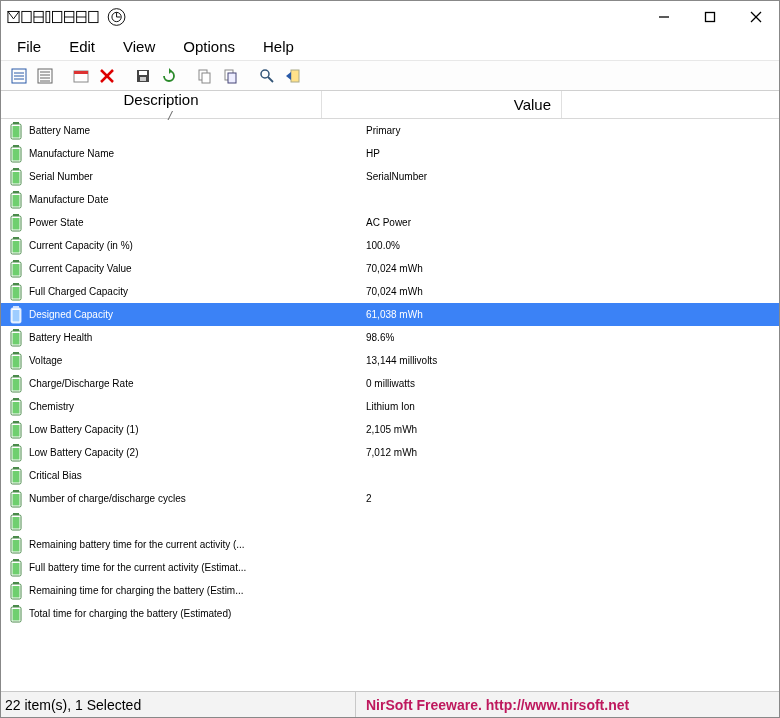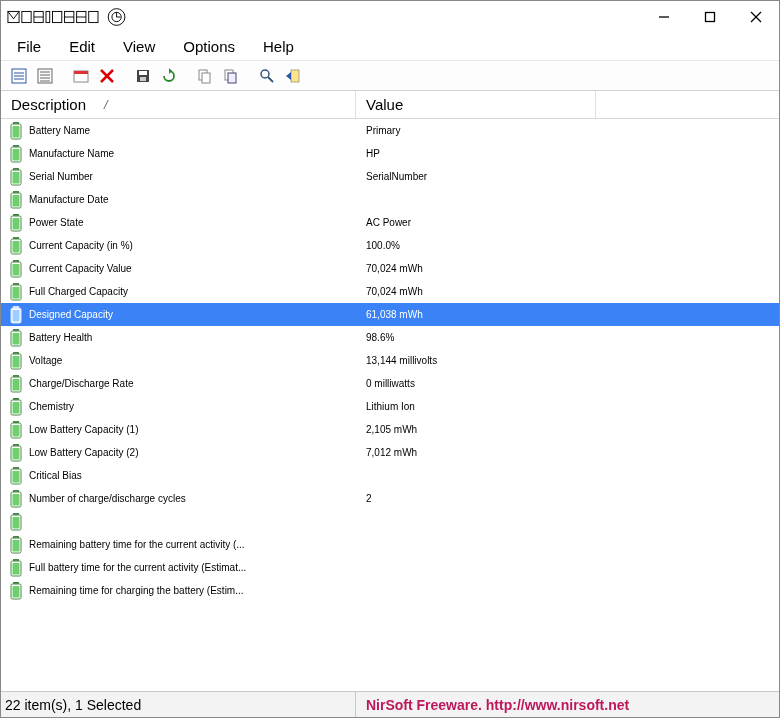--- a/index.html
+++ b/index.html
@@ -72,22 +72,22 @@
     background:#fff;
     font-size: 15px;
     user-select:none;
   }
   .hcell {
     display:flex; align-items:center;
     padding: 0 10px;
     border-right: 1px solid #e0e0e0;
     position:relative;
   }
-  .hcell.desc { width: 355px; }
-  .hcell.val  { width: 240px; }
+  .hcell.desc { width: 321px; flex-direction: column; }
+  .hcell.val  { width: 240px; justify-content: flex-end; }
   .sort-marker {
     margin-left: 18px;
     color:#6a6a6a;
     font-style: italic;
     font-size: 13px;
   }
   .list {
     flex: 1;
     overflow: hidden;
     background:#fff;
@@ -507,20 +507,31 @@
         <div class="cell-desc">
           <svg class="batt-icon" viewBox="0 0 14 18">
             <rect x="4" y="0" width="6" height="2" fill="#4a8a4a"></rect>
             <rect x="2" y="2" width="10" height="15" rx="1.5" fill="#fff" stroke="#4a8a4a" stroke-width="1"></rect>
             <rect x="3.5" y="4" width="7" height="11.5" fill="#6fcf6f"></rect>
           </svg>
           <span>Remaining time for charging the battery (Estim...</span>
         </div>
         <div class="cell-val"><span></span></div>
       </div>
+      <div class="row">
+        <div class="cell-desc">
+          <svg class="batt-icon" viewBox="0 0 14 18">
+            <rect x="4" y="0" width="6" height="2" fill="#4a8a4a"></rect>
+            <rect x="2" y="2" width="10" height="15" rx="1.5" fill="#fff" stroke="#4a8a4a" stroke-width="1"></rect>
+            <rect x="3.5" y="4" width="7" height="11.5" fill="#6fcf6f"></rect>
+          </svg>
+          <span>Total  time for charging the battery (Estimated)</span>
+        </div>
+        <div class="cell-val"><span></span></div>
+      </div>
     </div>
 
   <div class="statusbar">
     <div class="status-left">22 item(s), 1 Selected</div>
     <div class="status-right">NirSoft Freeware.  http://www.nirsoft.net</div>
   </div>
 
 </div>
 
 </body></html>

